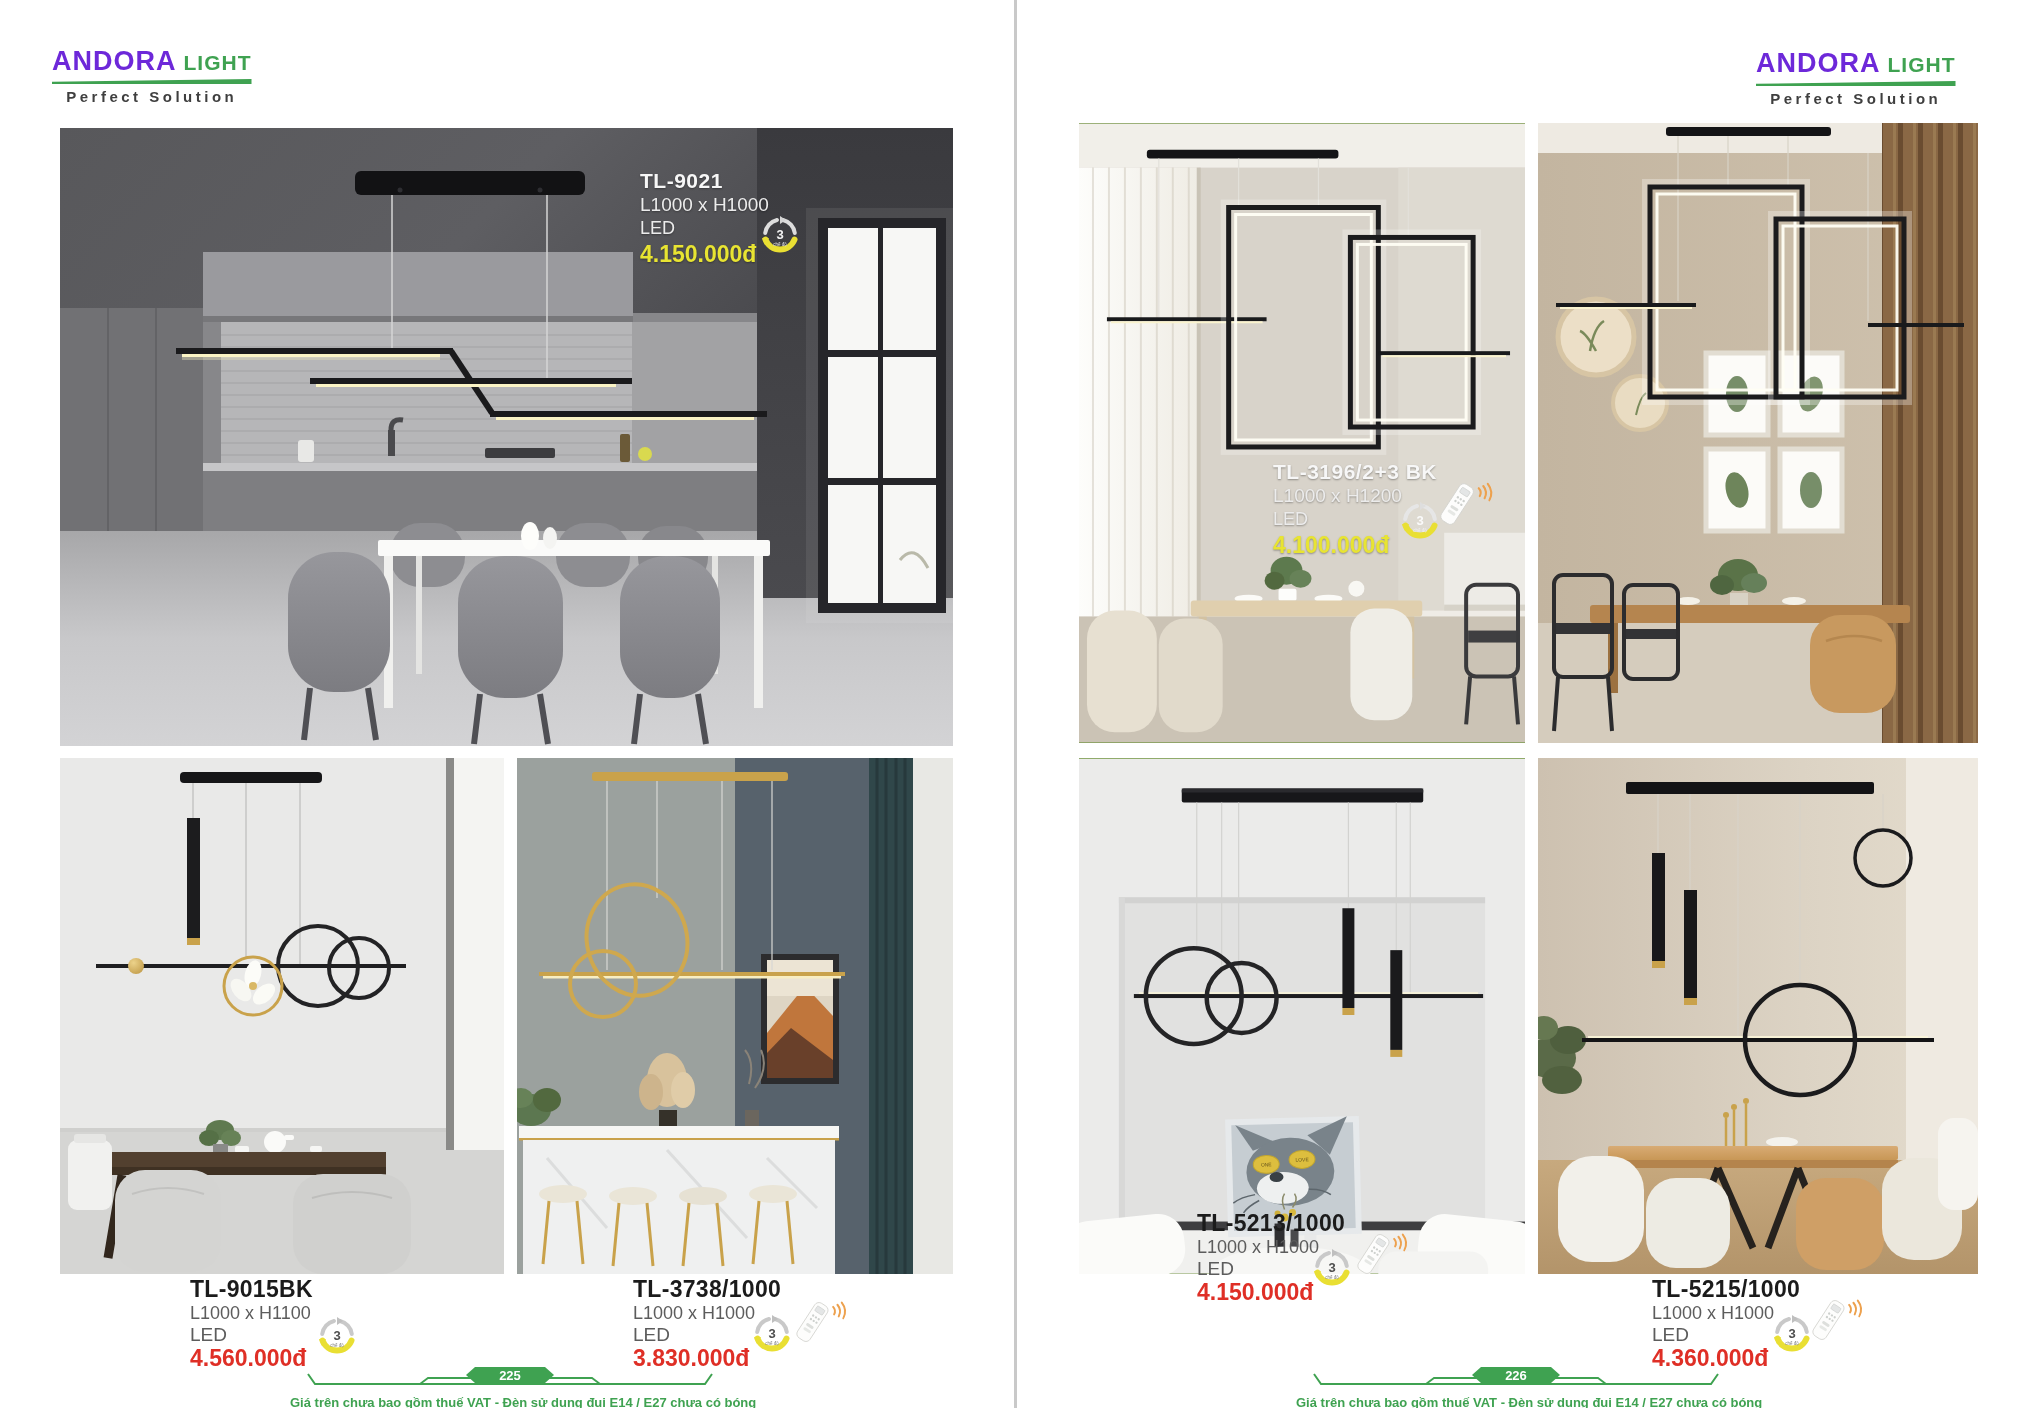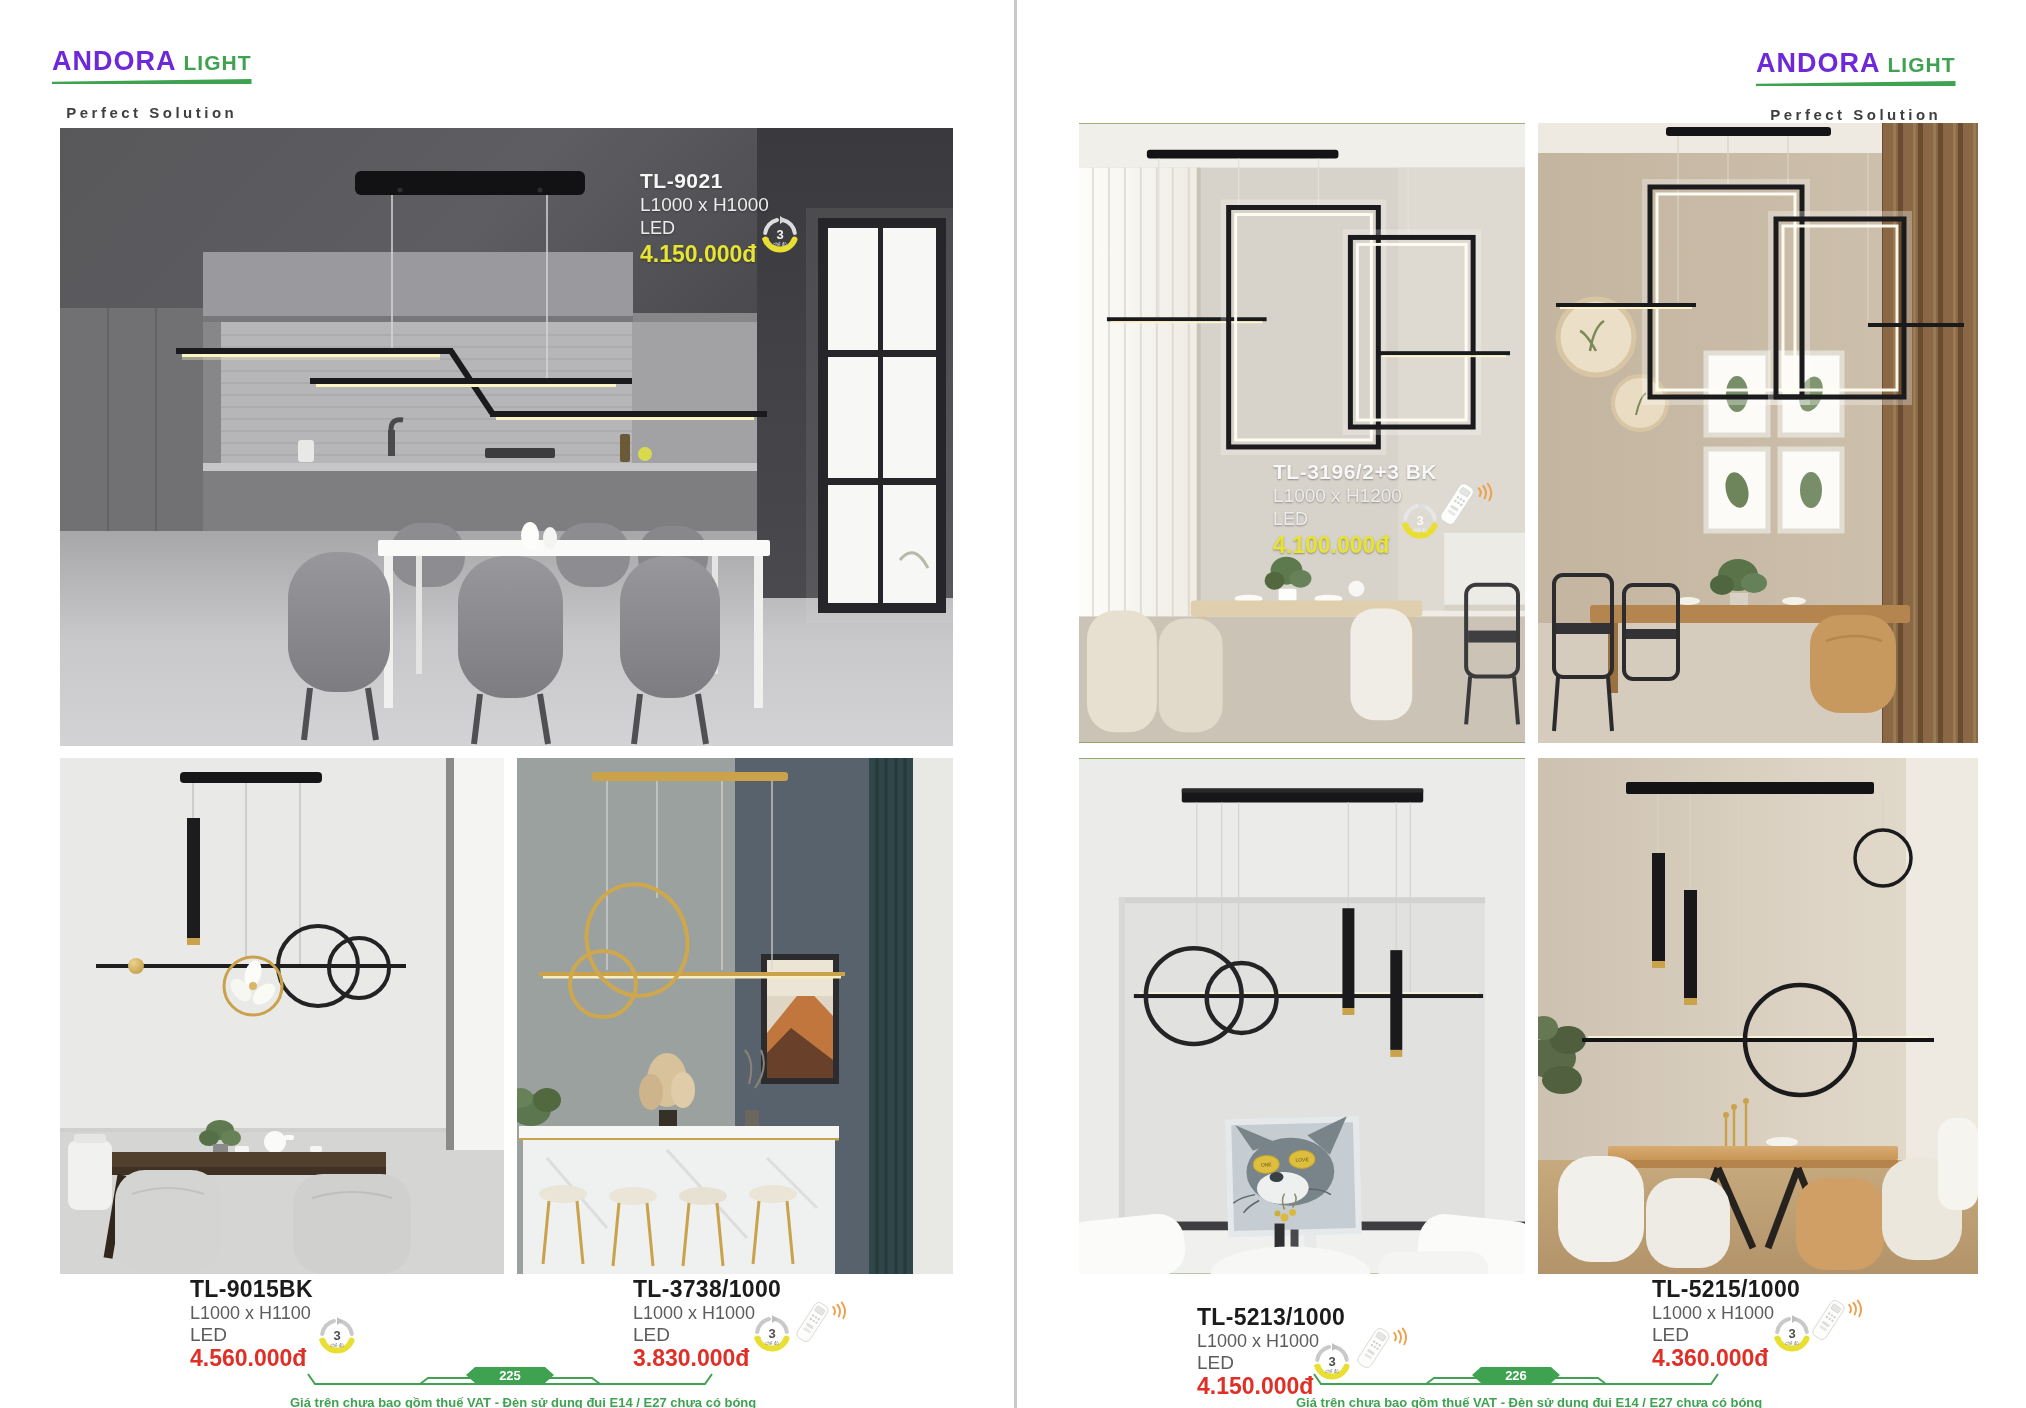--- a/index.html
+++ b/index.html
@@ -7,21 +7,21 @@
        font-family:"Liberation Sans","DejaVu Sans",sans-serif;overflow:hidden;}
 
   .divider{position:absolute;left:1014px;top:0;width:3px;height:1408px;background:#c9c9c9;}
 
   
   .logo{position:absolute;text-align:center;}
   .logo-row{display:flex;align-items:baseline;gap:7px;justify-content:center;}
   .logo-main{font-size:27px;font-weight:800;color:#6d28d9;letter-spacing:1px;}
   .logo-sub{font-size:21px;font-weight:800;color:#3fa251;letter-spacing:1px;}
   .logo-bar{height:5px;background:#3fa251;margin-top:2px;clip-path:polygon(0 55%,100% 0,100% 100%,0 100%);}
-  .logo-tag{font-size:15px;font-weight:bold;color:#3f3f3f;letter-spacing:3.5px;margin-top:20px;white-space:nowrap;}
+  .logo-tag{font-size:15px;font-weight:bold;color:#3f3f3f;letter-spacing:3.5px;margin-top:4px;white-space:nowrap;}
 
   
   .photo{position:absolute;overflow:hidden;background:#4d7c0f;}
   .scene{position:absolute;left:0;top:0;width:100%;height:100%;display:block;}
 
   
   .overlay{position:absolute;width:320px;}
   .ov-code{font-size:21px;font-weight:700;color:#f7f7f7;letter-spacing:.5px;line-height:25px;text-shadow:0 1px 2px rgba(0,0,0,.35);}
   .ov-size{font-size:19px;color:#ececec;line-height:24px;text-shadow:0 1px 2px rgba(0,0,0,.35);}
   .ov-lamp{font-size:18px;color:#ececec;line-height:23px;text-shadow:0 1px 2px rgba(0,0,0,.35);}
@@ -645,21 +645,21 @@
         </g>
         <rect x="20" y="398" width="86" height="106" rx="34" fill="#f2f0ea"></rect>
         <rect x="108" y="420" width="84" height="90" rx="30" fill="#edebe3"></rect>
         <rect x="258" y="420" width="88" height="92" rx="30" fill="#cf9f66"></rect>
         <rect x="344" y="400" width="80" height="102" rx="32" fill="#ebe7dc"></rect>
         <rect x="400" y="360" width="40" height="92" rx="16" fill="#f6f4ef"></rect>
       </g>
     </svg>
   </div>
 
-  <div class="plabel" style="left:1197px;top:1304px;width:230px;">
+  <div class="plabel" style="left:1197px;top:1210px;width:230px;">
     <div class="pl-code">TL-5213/1000</div>
     <div class="pl-size">L1000 x H1000</div>
     <div class="pl-lamp">LED</div>
     <div class="pl-price">4.150.000đ</div>
     <div class="pl-badge" style="left:113px;top:36px;">
       <svg class="badge-svg" viewBox="0 0 44 44">
         <path d="M7.5,26.5 A15.5,15.5 0 0 0 36.5,26.5" fill="none" stroke="#e9df33" stroke-width="6" stroke-linecap="round"></path>
         <path d="M36.8,20 A15.5,15.5 0 0 0 25,7" fill="none" stroke="#c9c9c9" stroke-width="4" stroke-linecap="round"></path>
         <path d="M19,7 A15.5,15.5 0 0 0 7.2,20" fill="none" stroke="#c9c9c9" stroke-width="4" stroke-linecap="round"></path>
         <polygon points="22,3 28,7 22,11" fill="#bfbfbf"></polygon>

